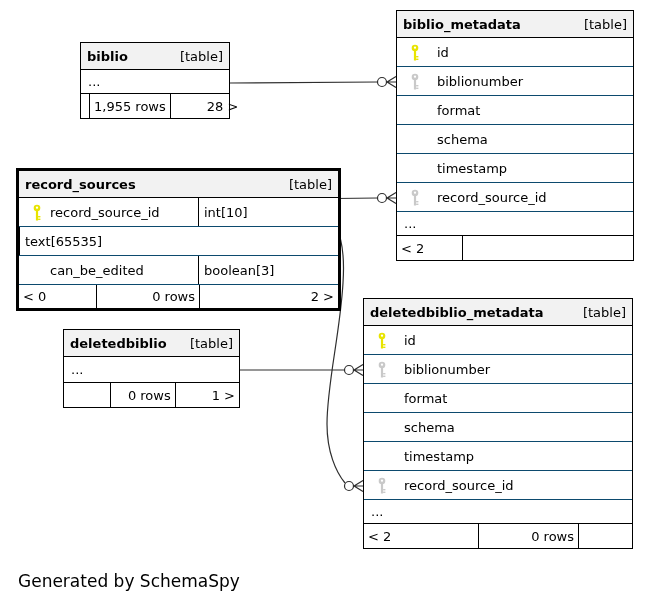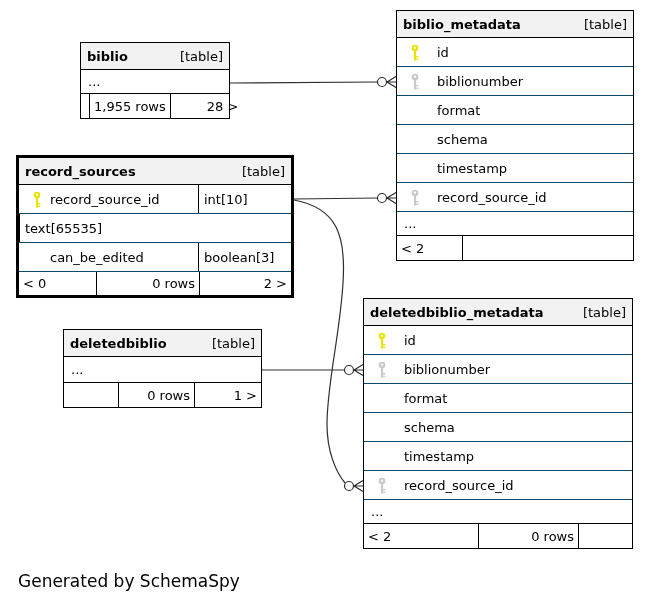--- a/index.html
+++ b/index.html
@@ -135,21 +135,21 @@
         <span class="collabel">record_source_id</span>
       </span>
     </div>
     <div class="ellipsisrow">...</div>
     <div class="tfoot">
       <span class="fcell" style="width:66px">&lt; 2</span>
       <span class="fcell r last"></span>
     </div>
   </div>
 
-  <div class="tablenode thick" style="left:16px;top:155px;width:278px;">
+  <div class="tablenode thick" style="left:16px;top:168px;width:325px;">
     <div class="thead">
       <span class="tname">record_sources</span>
       <span class="ttag">[table]</span>
     </div>
     <div class="trow">
       <span class="rowmain rsmain">
         <svg class="keyicon key primary" viewBox="0 0 10 17">
             <circle class="kf" cx="5" cy="4" r="3.3"></circle>
             <rect class="kf" x="3.9" y="6.8" width="2.2" height="9.7"></rect>
             <rect class="kf" x="6.1" y="12" width="2.3" height="1.4"></rect>
@@ -170,21 +170,21 @@
       </span>
       <span class="coltype">boolean[3]</span>
     </div>
     <div class="tfoot" style="height:23px">
       <span class="fcell" style="width:78px">&lt; 0</span>
       <span class="fcell r" style="width:103px">0 rows</span>
       <span class="fcell r last">2 &gt;</span>
     </div>
   </div>
 
-  <div class="tablenode" style="left:63px;top:329px;width:199px;">
+  <div class="tablenode" style="left:63px;top:329px;width:177px;">
     <div class="thead">
       <span class="tname">deletedbiblio</span>
       <span class="ttag">[table]</span>
     </div>
     <div class="ellipsisrow" style="height:26px">...</div>
     <div class="tfoot">
       <span class="fcell" style="width:55px"></span>
       <span class="fcell r" style="width:76px">0 rows</span>
       <span class="fcell r last">1 &gt;</span>
     </div>

